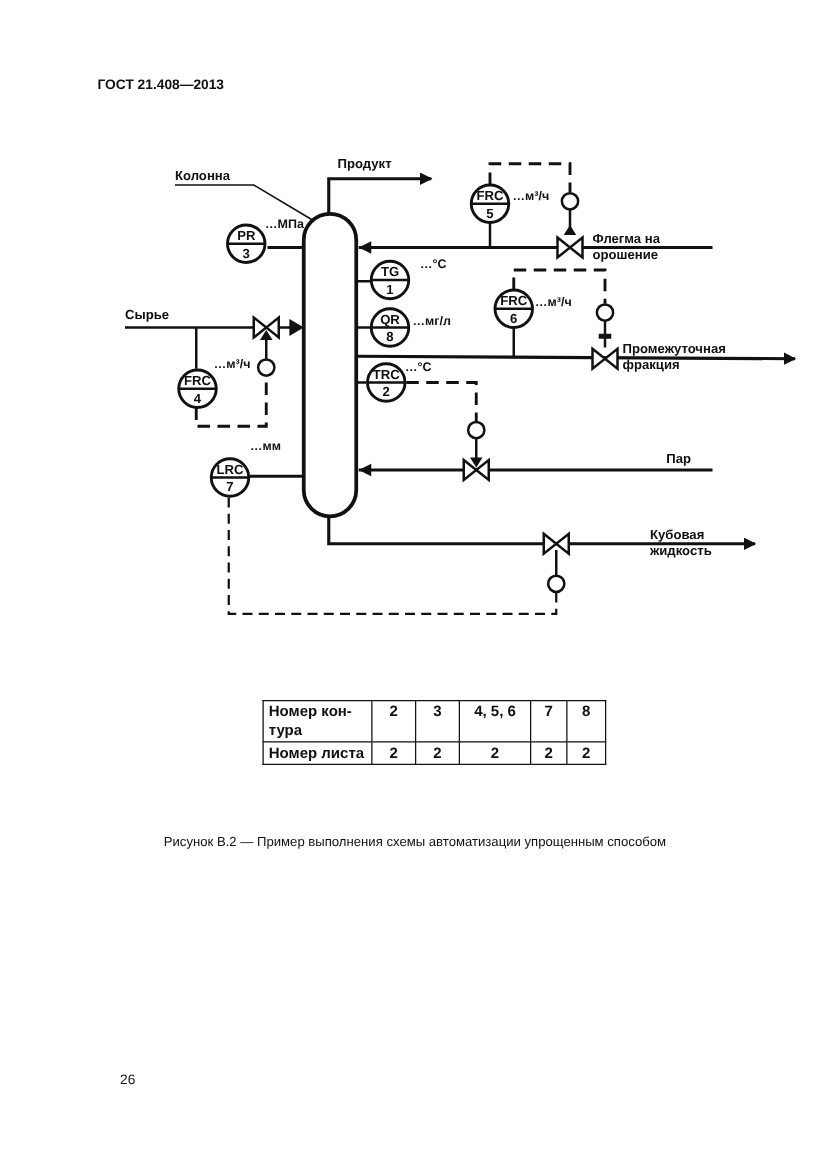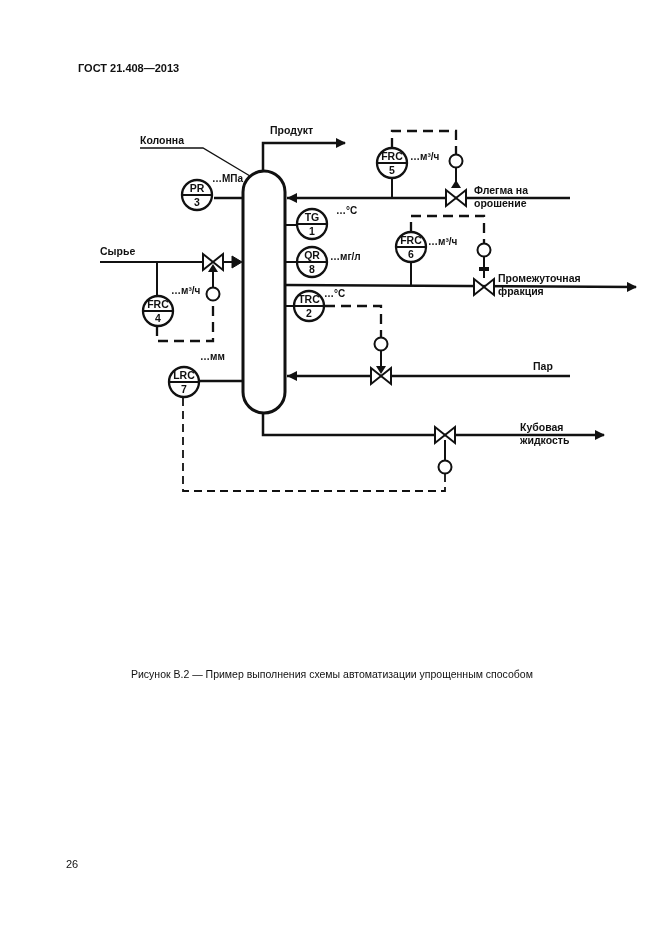--- a/index.html
+++ b/index.html
@@ -1,19 +1,19 @@
 <!DOCTYPE html>
 <html><head>
 <meta charset="utf-8">
 <style>
   html, body { margin:0; padding:0; background:#fff; }
   body { width:661px; height:936px; position:relative; overflow:hidden; font-family:"Liberation Sans", sans-serif; color:#111; }
   .abs { position:absolute; }
   .hdr { left:78px; top:62px; font-size:11px; font-weight:bold; }
-  .pagenum { left:66px; top:858px; font-size:11px; }
+  .pagenum { left:96px; top:858px; font-size:11px; }
   .caption { left:131px; top:668px; font-size:10.5px; white-space:nowrap;text-align:center; }
   svg#diagram { position:absolute; left:0; top:0; }
   svg text { font-family:"Liberation Sans", sans-serif; font-weight:bold; fill:#111; }
   table.map { position:absolute; left:210px; top:560px; border-collapse:collapse; font-size:12px; font-weight:bold; }
   table.map td { border:1.5px solid #111; padding:1px 4px; vertical-align:top; line-height:15px; }
   table.map td.lbl { width:78px; text-align:left; }
   table.map td.v { text-align:center; }
 </style>
 </head>
 <body>
@@ -162,17 +162,33 @@
   <text x="474" y="207" font-size="10.5">орошение</text>
   <text x="498" y="282" font-size="10.5">Промежуточная</text>
   <text x="498" y="295" font-size="10.5">фракция</text>
   <text x="533" y="370" font-size="10.5">Пар</text>
   <text x="520" y="431" font-size="10.5">Кубовая</text>
   <text x="520" y="444" font-size="10.5">жидкость</text>
 </svg>
 
 <table class="map">
   <tbody>
+      <tr>
+    <td class="lbl">Номер кон-тура</td>
+    <td class="v" style="width:26px">2</td>
+    <td class="v" style="width:26px">3</td>
+    <td class="v" style="width:48px">4, 5, 6</td>
+    <td class="v" style="width:20px">7</td>
+    <td class="v" style="width:22px">8</td>
+  </tr>
+  <tr>
+    <td class="lbl">Номер листа</td>
+    <td class="v">2</td>
+    <td class="v">2</td>
+    <td class="v">2</td>
+    <td class="v">2</td>
+    <td class="v">2</td>
+  </tr>
 </tbody>
   </table>
 
 <div class="abs caption">Рисунок В.2 —  Пример выполнения схемы автоматизации упрощенным способом</div>
 <div class="abs pagenum">26</div>
 
 </body></html>

